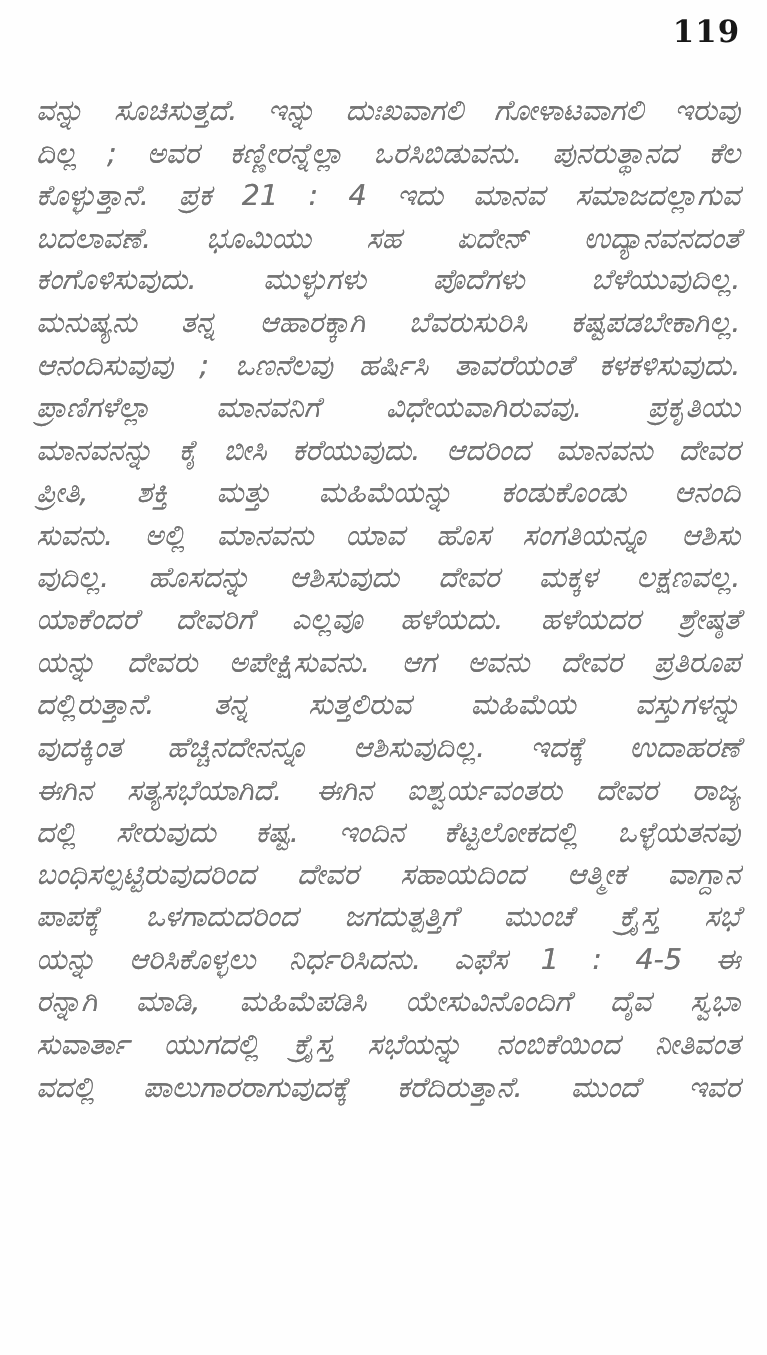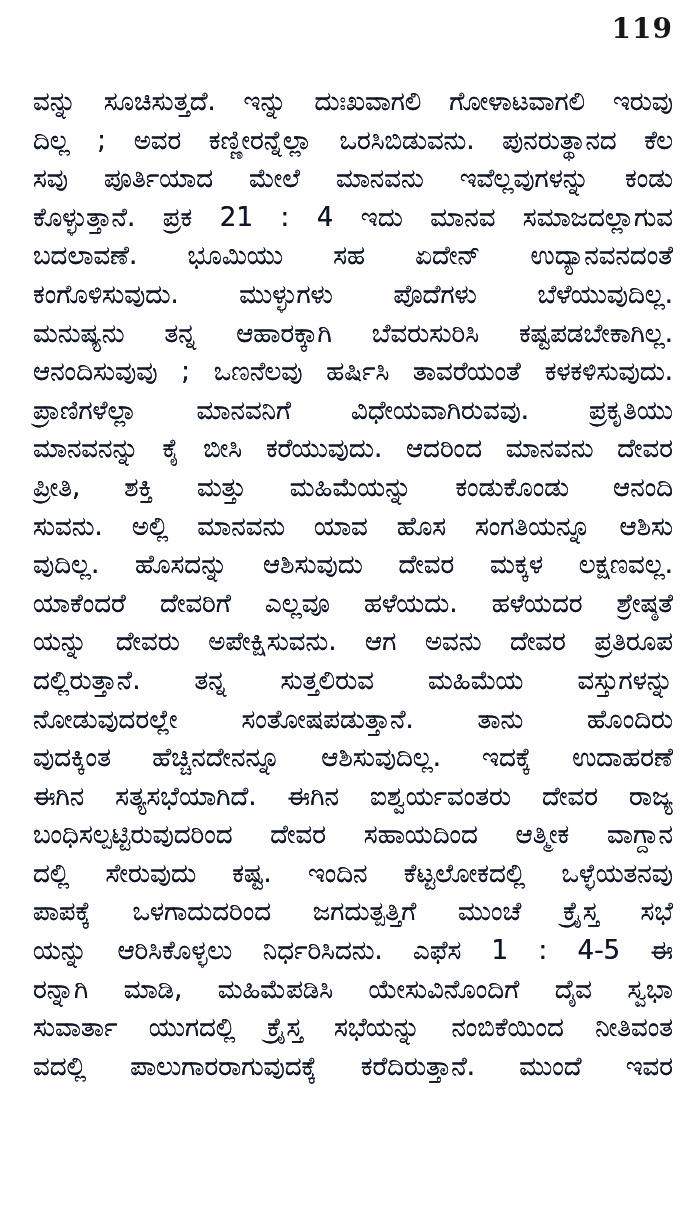--- a/index.html
+++ b/index.html
@@ -31,50 +31,49 @@
     top: 82px;
     left: 33px;
     right: 24px;
   }
   .line {
     font-size: 26px;
     line-height: 38.6px;
     white-space: normal;
     text-align: justify;
     text-align-last: justify;
-    color: #0f172a;
+    color: #737373;
     text-shadow: 0 0 0.6px currentColor;
+    font-style: italic;
   }
 </style>
 </head>
 <body>
 
 <div class="page">
   <div class="page-number">119</div>
   <div class="text-block">
       <div class="line">ವನ್ನು ಸೂಚಿಸುತ್ತದೆ. ಇನ್ನು ದುಃಖವಾಗಲಿ ಗೋಳಾಟವಾಗಲಿ ಇರುವು</div>
       <div class="line">ದಿಲ್ಲ ; ಅವರ ಕಣ್ಣೀರನ್ನೆಲ್ಲಾ ಒರಸಿಬಿಡುವನು. ಪುನರುತ್ಥಾನದ ಕೆಲ</div>
-      <div class="line">ಸವು ಪೂರ್ತಿಯಾದ ಮೇಲೆ ಮಾನವನು ಇವೆಲ್ಲವುಗಳನ್ನು ಕಂಡು</div>
       <div class="line">ಕೊಳ್ಳುತ್ತಾನೆ. ಪ್ರಕ 21 : 4 ಇದು ಮಾನವ ಸಮಾಜದಲ್ಲಾಗುವ</div>
       <div class="line">ಬದಲಾವಣೆ. ಭೂಮಿಯು ಸಹ ಏದೇನ್ ಉದ್ಯಾನವನದಂತೆ</div>
       <div class="line">ಕಂಗೊಳಿಸುವುದು. ಮುಳ್ಳುಗಳು ಪೊದೆಗಳು ಬೆಳೆಯುವುದಿಲ್ಲ.</div>
       <div class="line">ಮನುಷ್ಯನು ತನ್ನ ಆಹಾರಕ್ಕಾಗಿ ಬೆವರುಸುರಿಸಿ ಕಷ್ಟಪಡಬೇಕಾಗಿಲ್ಲ.</div>
       <div class="line">ಆನಂದಿಸುವುವು ; ಒಣನೆಲವು ಹರ್ಷಿಸಿ ತಾವರೆಯಂತೆ ಕಳಕಳಿಸುವುದು.</div>
       <div class="line">ಪ್ರಾಣಿಗಳೆಲ್ಲಾ ಮಾನವನಿಗೆ ವಿಧೇಯವಾಗಿರುವವು. ಪ್ರಕೃತಿಯು</div>
       <div class="line">ಮಾನವನನ್ನು ಕೈ ಬೀಸಿ ಕರೆಯುವುದು. ಆದರಿಂದ ಮಾನವನು ದೇವರ</div>
       <div class="line">ಪ್ರೀತಿ, ಶಕ್ತಿ ಮತ್ತು ಮಹಿಮೆಯನ್ನು ಕಂಡುಕೊಂಡು ಆನಂದಿ</div>
       <div class="line">ಸುವನು. ಅಲ್ಲಿ ಮಾನವನು ಯಾವ ಹೊಸ ಸಂಗತಿಯನ್ನೂ ಆಶಿಸು</div>
       <div class="line">ವುದಿಲ್ಲ. ಹೊಸದನ್ನು ಆಶಿಸುವುದು ದೇವರ ಮಕ್ಕಳ ಲಕ್ಷಣವಲ್ಲ.</div>
       <div class="line">ಯಾಕೆಂದರೆ ದೇವರಿಗೆ ಎಲ್ಲವೂ ಹಳೆಯದು. ಹಳೆಯದರ ಶ್ರೇಷ್ಠತೆ</div>
       <div class="line">ಯನ್ನು ದೇವರು ಅಪೇಕ್ಷಿಸುವನು. ಆಗ ಅವನು ದೇವರ ಪ್ರತಿರೂಪ</div>
       <div class="line">ದಲ್ಲಿರುತ್ತಾನೆ. ತನ್ನ ಸುತ್ತಲಿರುವ ಮಹಿಮೆಯ ವಸ್ತುಗಳನ್ನು</div>
-      <div class="line">ನೋಡುವುದರಲ್ಲೇ ಸಂತೋಷಪಡುತ್ತಾನೆ. ತಾನು ಹೊಂದಿರು</div>
       <div class="line">ವುದಕ್ಕಿಂತ ಹೆಚ್ಚಿನದೇನನ್ನೂ ಆಶಿಸುವುದಿಲ್ಲ. ಇದಕ್ಕೆ ಉದಾಹರಣೆ</div>
       <div class="line">ಈಗಿನ ಸತ್ಯಸಭೆಯಾಗಿದೆ. ಈಗಿನ ಐಶ್ವರ್ಯವಂತರು ದೇವರ ರಾಜ್ಯ</div>
+      <div class="line">ದಲ್ಲಿ ಸೇರುವುದು ಕಷ್ಟ. ಇಂದಿನ ಕೆಟ್ಟಲೋಕದಲ್ಲಿ ಒಳ್ಳೆಯತನವು</div>
       <div class="line">ಬಂಧಿಸಲ್ಪಟ್ಟಿರುವುದರಿಂದ ದೇವರ ಸಹಾಯದಿಂದ ಆತ್ಮೀಕ ವಾಗ್ದಾನ</div>
-      <div class="line">ದಲ್ಲಿ ಸೇರುವುದು ಕಷ್ಟ. ಇಂದಿನ ಕೆಟ್ಟಲೋಕದಲ್ಲಿ ಒಳ್ಳೆಯತನವು</div>
       <div class="line">ಪಾಪಕ್ಕೆ ಒಳಗಾದುದರಿಂದ ಜಗದುತ್ಪತ್ತಿಗೆ ಮುಂಚೆ ಕ್ರೈಸ್ತ ಸಭೆ</div>
       <div class="line">ಯನ್ನು ಆರಿಸಿಕೊಳ್ಳಲು ನಿರ್ಧರಿಸಿದನು. ಎಫೆಸ 1 : 4-5 ಈ</div>
       <div class="line">ರನ್ನಾಗಿ ಮಾಡಿ, ಮಹಿಮೆಪಡಿಸಿ ಯೇಸುವಿನೊಂದಿಗೆ ದೈವ ಸ್ವಭಾ</div>
       <div class="line">ಸುವಾರ್ತಾ ಯುಗದಲ್ಲಿ ಕ್ರೈಸ್ತ ಸಭೆಯನ್ನು ನಂಬಿಕೆಯಿಂದ ನೀತಿವಂತ</div>
       <div class="line">ವದಲ್ಲಿ ಪಾಲುಗಾರರಾಗುವುದಕ್ಕೆ ಕರೆದಿರುತ್ತಾನೆ. ಮುಂದೆ ಇವರ</div>
     </div>
 </div>
 
 </body></html>

